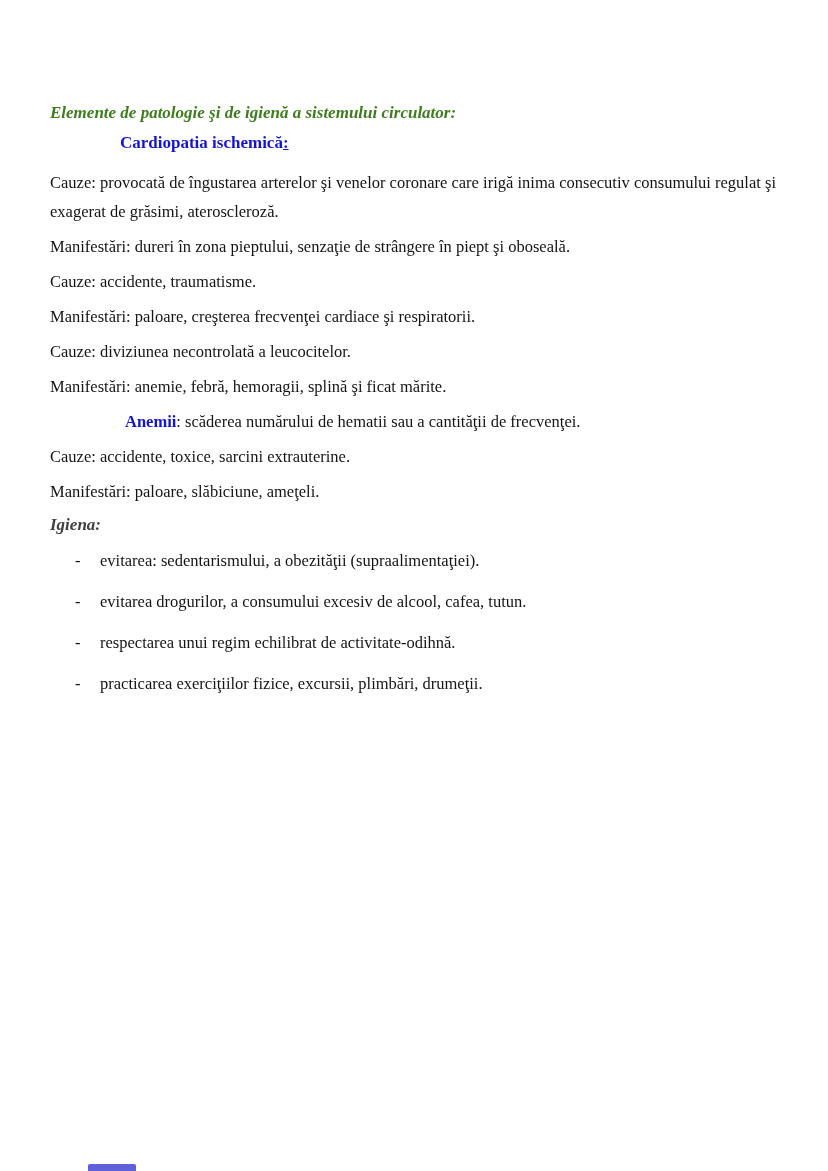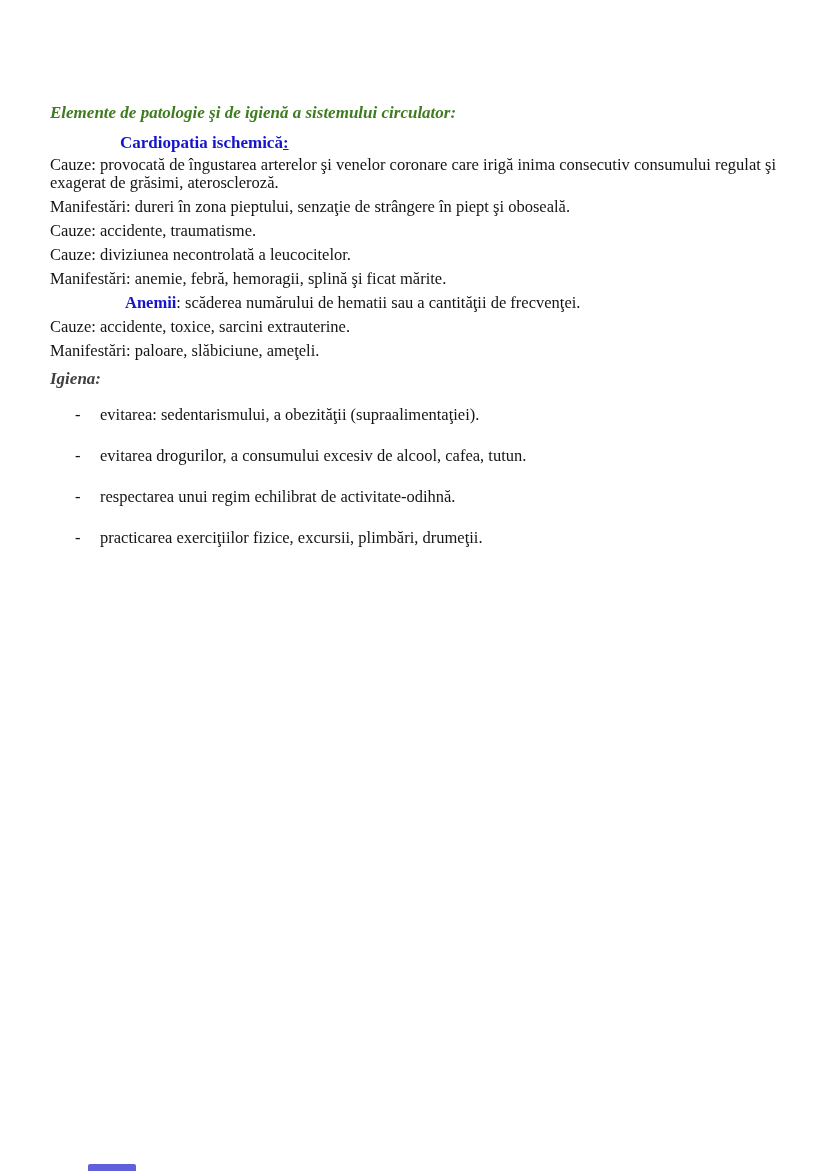--- a/index.html
+++ b/index.html
@@ -23,32 +23,32 @@
     line-height: 26px;
     font-weight: bold;
     font-style: italic;
     color: #3f7b1f;
     margin: 0 0 4px 0;
     text-align: left;
   }
   .subtitle {
     font-size: 17px;
     line-height: 26px;
-    margin: 0 0 0 0;
+    margin: 0 0 12px 0;
     text-indent: 70px;
     text-align: left;
   }
   .blue-bold {
     color: #1414cc;
     font-weight: bold;
   }
   .u { text-decoration: underline; }
   p.body {
     font-size: 16.5px;
-    line-height: 18px;
+    line-height: 29px;
     margin: 0 0 6px 0;
     text-align: justify;
   }
   p.term-para { margin-top: 5px; }
   .ind-hemo { text-indent: 102px; }
   .ind-leuc { text-indent: 83px; }
   .ind-anem { text-indent: 75px; }
   .igiena-heading {
     font-size: 17px;
     line-height: 26px;
@@ -97,20 +97,21 @@
 
   <p class="subtitle"><span class="blue-bold">Cardiopatia ischemică</span><span class="blue-bold u">:</span></p>
 
   <p class="body">Cauze: provocată de îngustarea arterelor şi venelor coronare care irigă inima consecutiv consumului regulat şi exagerat de grăsimi, ateroscleroză.</p>
 
   <p class="body">Manifestări: dureri în zona pieptului, senzaţie de strângere în piept şi oboseală.</p>
 
 
   <p class="body">Cauze: accidente, traumatisme.</p>
 
+  <p class="body">Manifestări: paloare, creşterea frecvenţei cardiace şi respiratorii.</p>
 
 
   <p class="body">Cauze: diviziunea necontrolată a leucocitelor.</p>
 
   <p class="body">Manifestări: anemie, febră, hemoragii, splină şi ficat mărite.</p>
 
   <p class="body term-para ind-anem"><span class="blue-bold">Anemii</span><span>: scăderea numărului de hematii sau a cantităţii de frecvenţei.</span></p>
 
   <p class="body">Cauze: accidente, toxice, sarcini extrauterine.</p>
 

